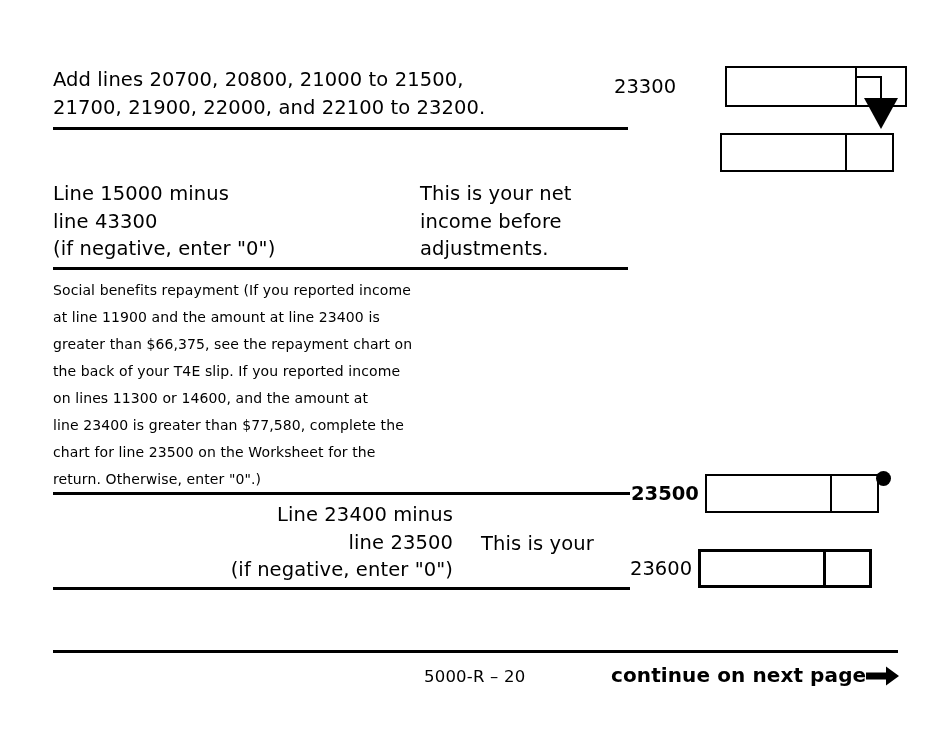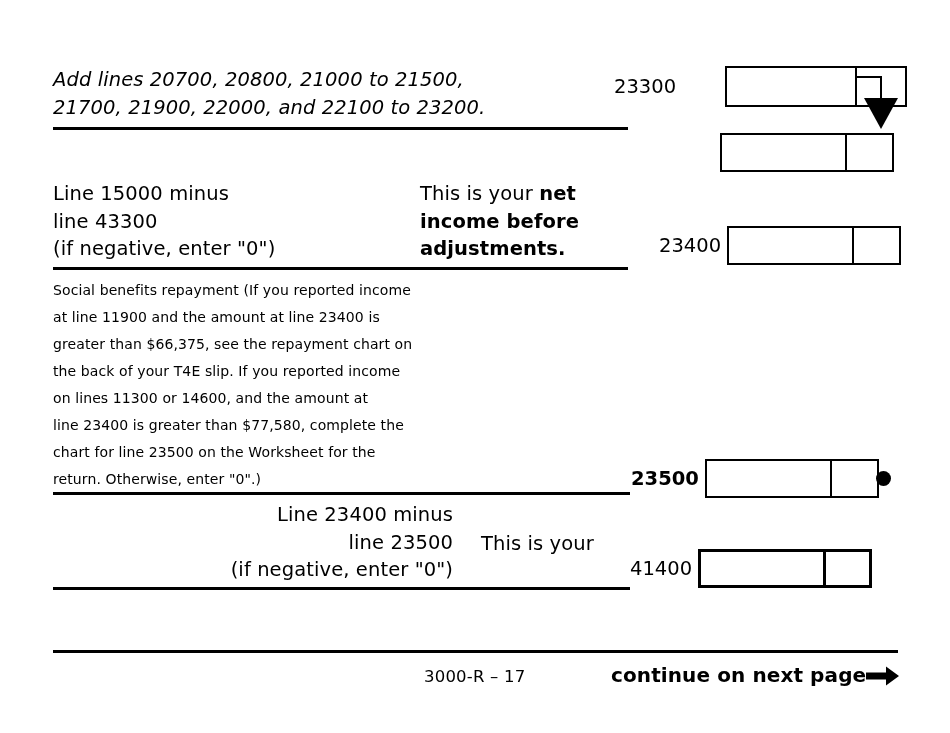--- a/index.html
+++ b/index.html
@@ -26,21 +26,21 @@
   .desc {
     font-size: 19.5px;
     line-height: 27.5px;
     letter-spacing: 0.1px;
     white-space: pre-line;
   }
   .desc.small {
     font-size: 14px;
     line-height: 27px;
   }
-  .b { font-weight: bold; }
+  .b { font-weight: normal; }
 
   
   .rule {
     position: absolute;
     height: 0;
     border-top: 3px solid #000;
   }
 
   
   .boxrow { position: absolute; display: flex; align-items: center; }
@@ -117,21 +117,21 @@
     position: absolute;
     width: 34px;
     height: 22px;
   }
 </style>
 </head>
 <body>
 
 <div id="page">
 
-  <div class="abs desc" style="left:53px; top:66px; width:580px;font-style:italic;">Add lines 20700, 20800, 21000 to 21500,
+  <div class="abs desc" style="left:53px; top:66px; width:580px;">Add lines 20700, 20800, 21000 to 21500,
 21700, 21900, 22000, and 22100 to 23200.</div>
 
   <div class="rule" style="left:53px; top:127px; width:575px;"></div>
 
   <div class="boxrow" style="left:614px; top:66px;gap:43px;">
     <span class="linecode">23300</span>
     <span class="amtbox" style="margin-left:6px; width:182px; height:41px;">
       <span class="main" style="width:128px;"></span>
       <span class="cents" style="width:50px;"></span>
     </span>
@@ -153,68 +153,61 @@
   <div class="abs desc" style="left:53px; top:180px; width:350px;">Line 15000 minus
 line 43300
 (if negative, enter "0")</div>
 
   <div class="abs desc" style="left:420px; top:180px; width:215px;"><span>This is your </span><span class="b">net
 income before
 adjustments.</span></div>
 
   <div class="rule" style="left:53px; top:267px; width:575px;"></div>
 
-  <div class="boxrow" style="left:659px; top:226px;">
-    <span class="linecode">23400</span>
-    <span class="amtbox" style="margin-left:6px; width:174px; height:39px;">
-      <span class="main" style="width:123px;"></span>
-      <span class="cents" style="width:47px;"></span>
-    </span>
-  </div>
 
   <div class="abs desc small" style="left:53px; top:277px; width:600px;">Social benefits repayment (If you reported income
 at line 11900 and the amount at line 23400 is
 greater than $66,375, see the repayment chart on
 the back of your T4E slip. If you reported income
 on lines 11300 or 14600, and the amount at
 line 23400 is greater than $77,580, complete the
 chart for line 23500 on the Worksheet for the
 return. Otherwise, enter "0".)</div>
 
   <div class="rule" style="left:53px; top:492px; width:577px;"></div>
 
-  <div class="boxrow" style="left:631px; top:459px;justify-content:space-between;">
+  <div class="boxrow" style="left:631px; top:474px;justify-content:space-between;">
     <span class="linecode bold">23500</span>
     <span class="amtbox" style="margin-left:6px; width:174px; height:39px;">
       <span class="main" style="width:123px;"></span>
       <span class="cents" style="width:47px;"></span>
     </span>
   </div>
 
   <div class="dot" style="left:876px; top:471px;"></div>
 
   <div class="abs desc" style="left:53px; top:501px; width:400px;text-align:right;">Line 23400 minus
 line 23500
 (if negative, enter "0")</div>
 
   <div class="abs desc" style="left:481px; top:530px; width:160px; line-height:28px;"><span>This is your</span><br></div>
 
   <div class="rule" style="left:53px; top:587px; width:577px;"></div>
 
   <div class="boxrow" style="left:630px; top:549px;">
-    <span class="linecode">41400</span>
+    <span class="linecode">23600</span>
     <span class="amtbox thick" style="margin-left:6px; width:174px; height:39px;">
       <span class="main" style="width:122px;"></span>
       <span class="cents" style="width:46px;"></span>
     </span>
   </div>
 
   <div class="rule" style="left:53px; top:650px; width:845px;"></div>
 
-  <div class="footer-code" style="left:424px; top:667px;">3000-R – 17</div>
+  <div class="footer-code" style="left:424px; top:667px;">5000-R – 20</div>
 
   <div class="footer-next" style="left:611px; top:663px;">continue on next page</div>
 
   <div class="arrow-right" style="left:866px; top:665px;">
     <svg width="34" height="22" viewBox="0 0 34 22" xmlns="http://www.w3.org/2000/svg">
       <path d="M0 7.5 L20 7.5 L20 1.5 L33 11 L20 20.5 L20 14.5 L0 14.5 Z" fill="#000"></path>
     </svg>
   </div>
 
 </div>

